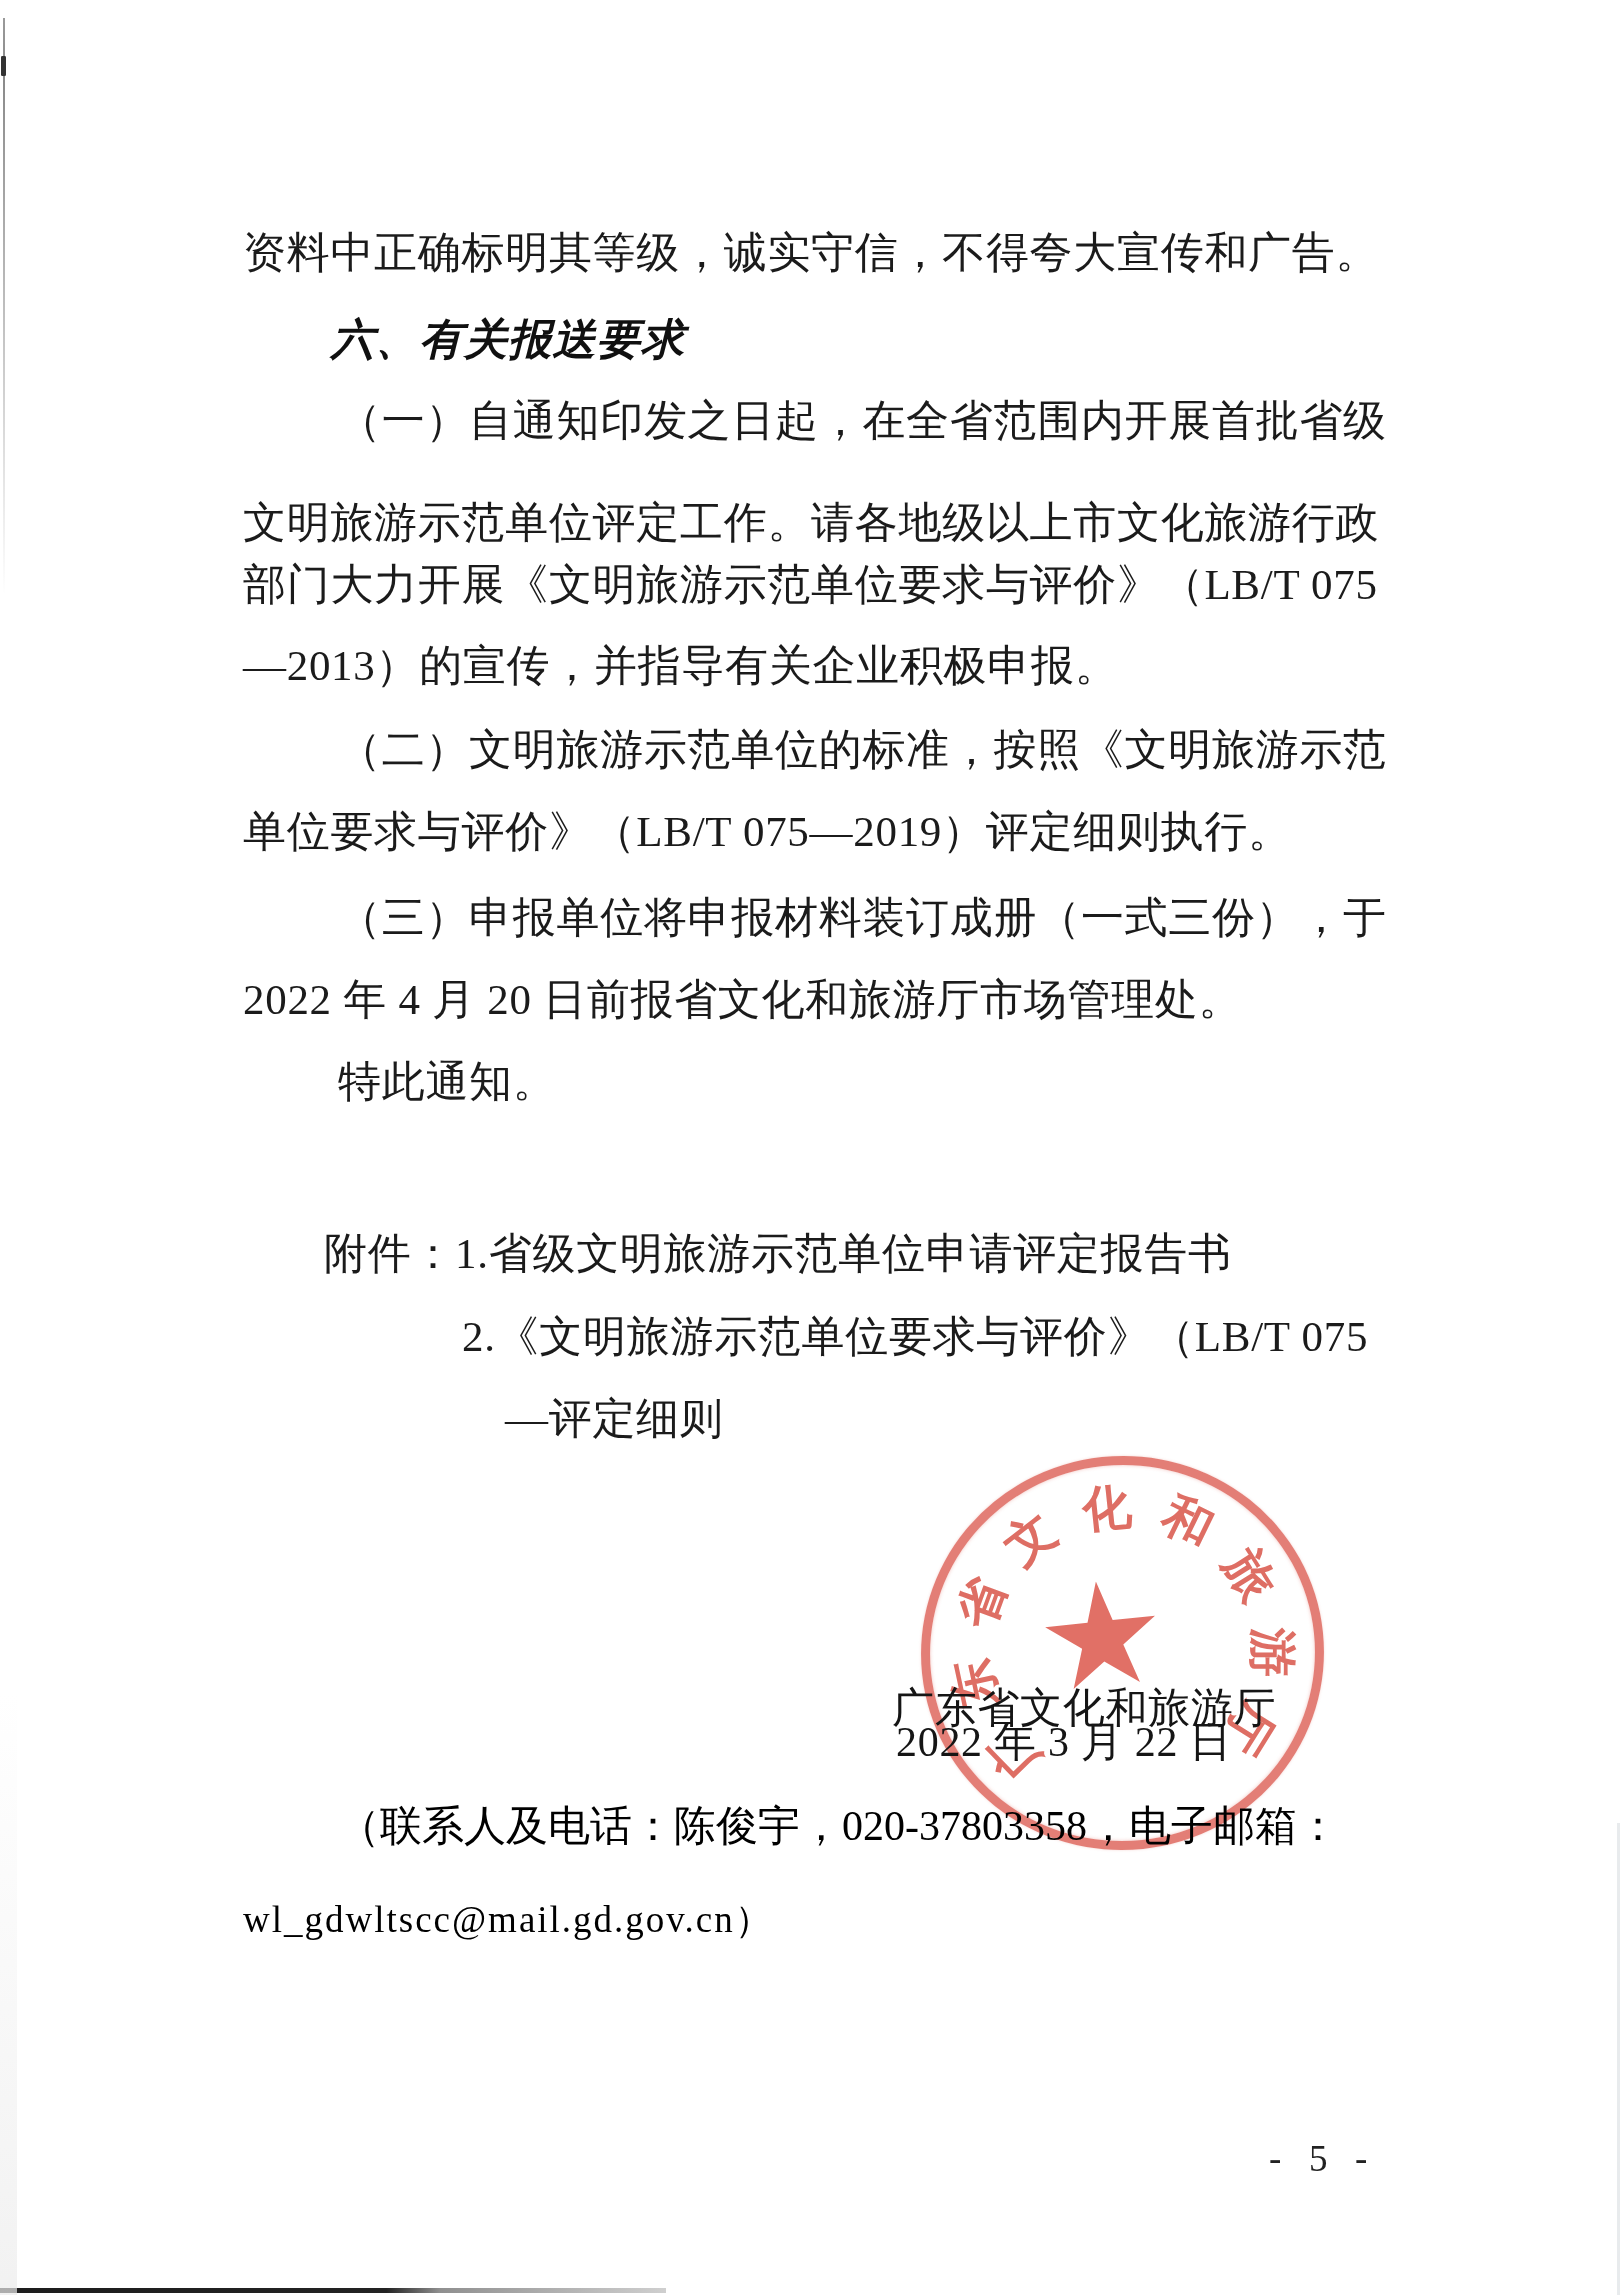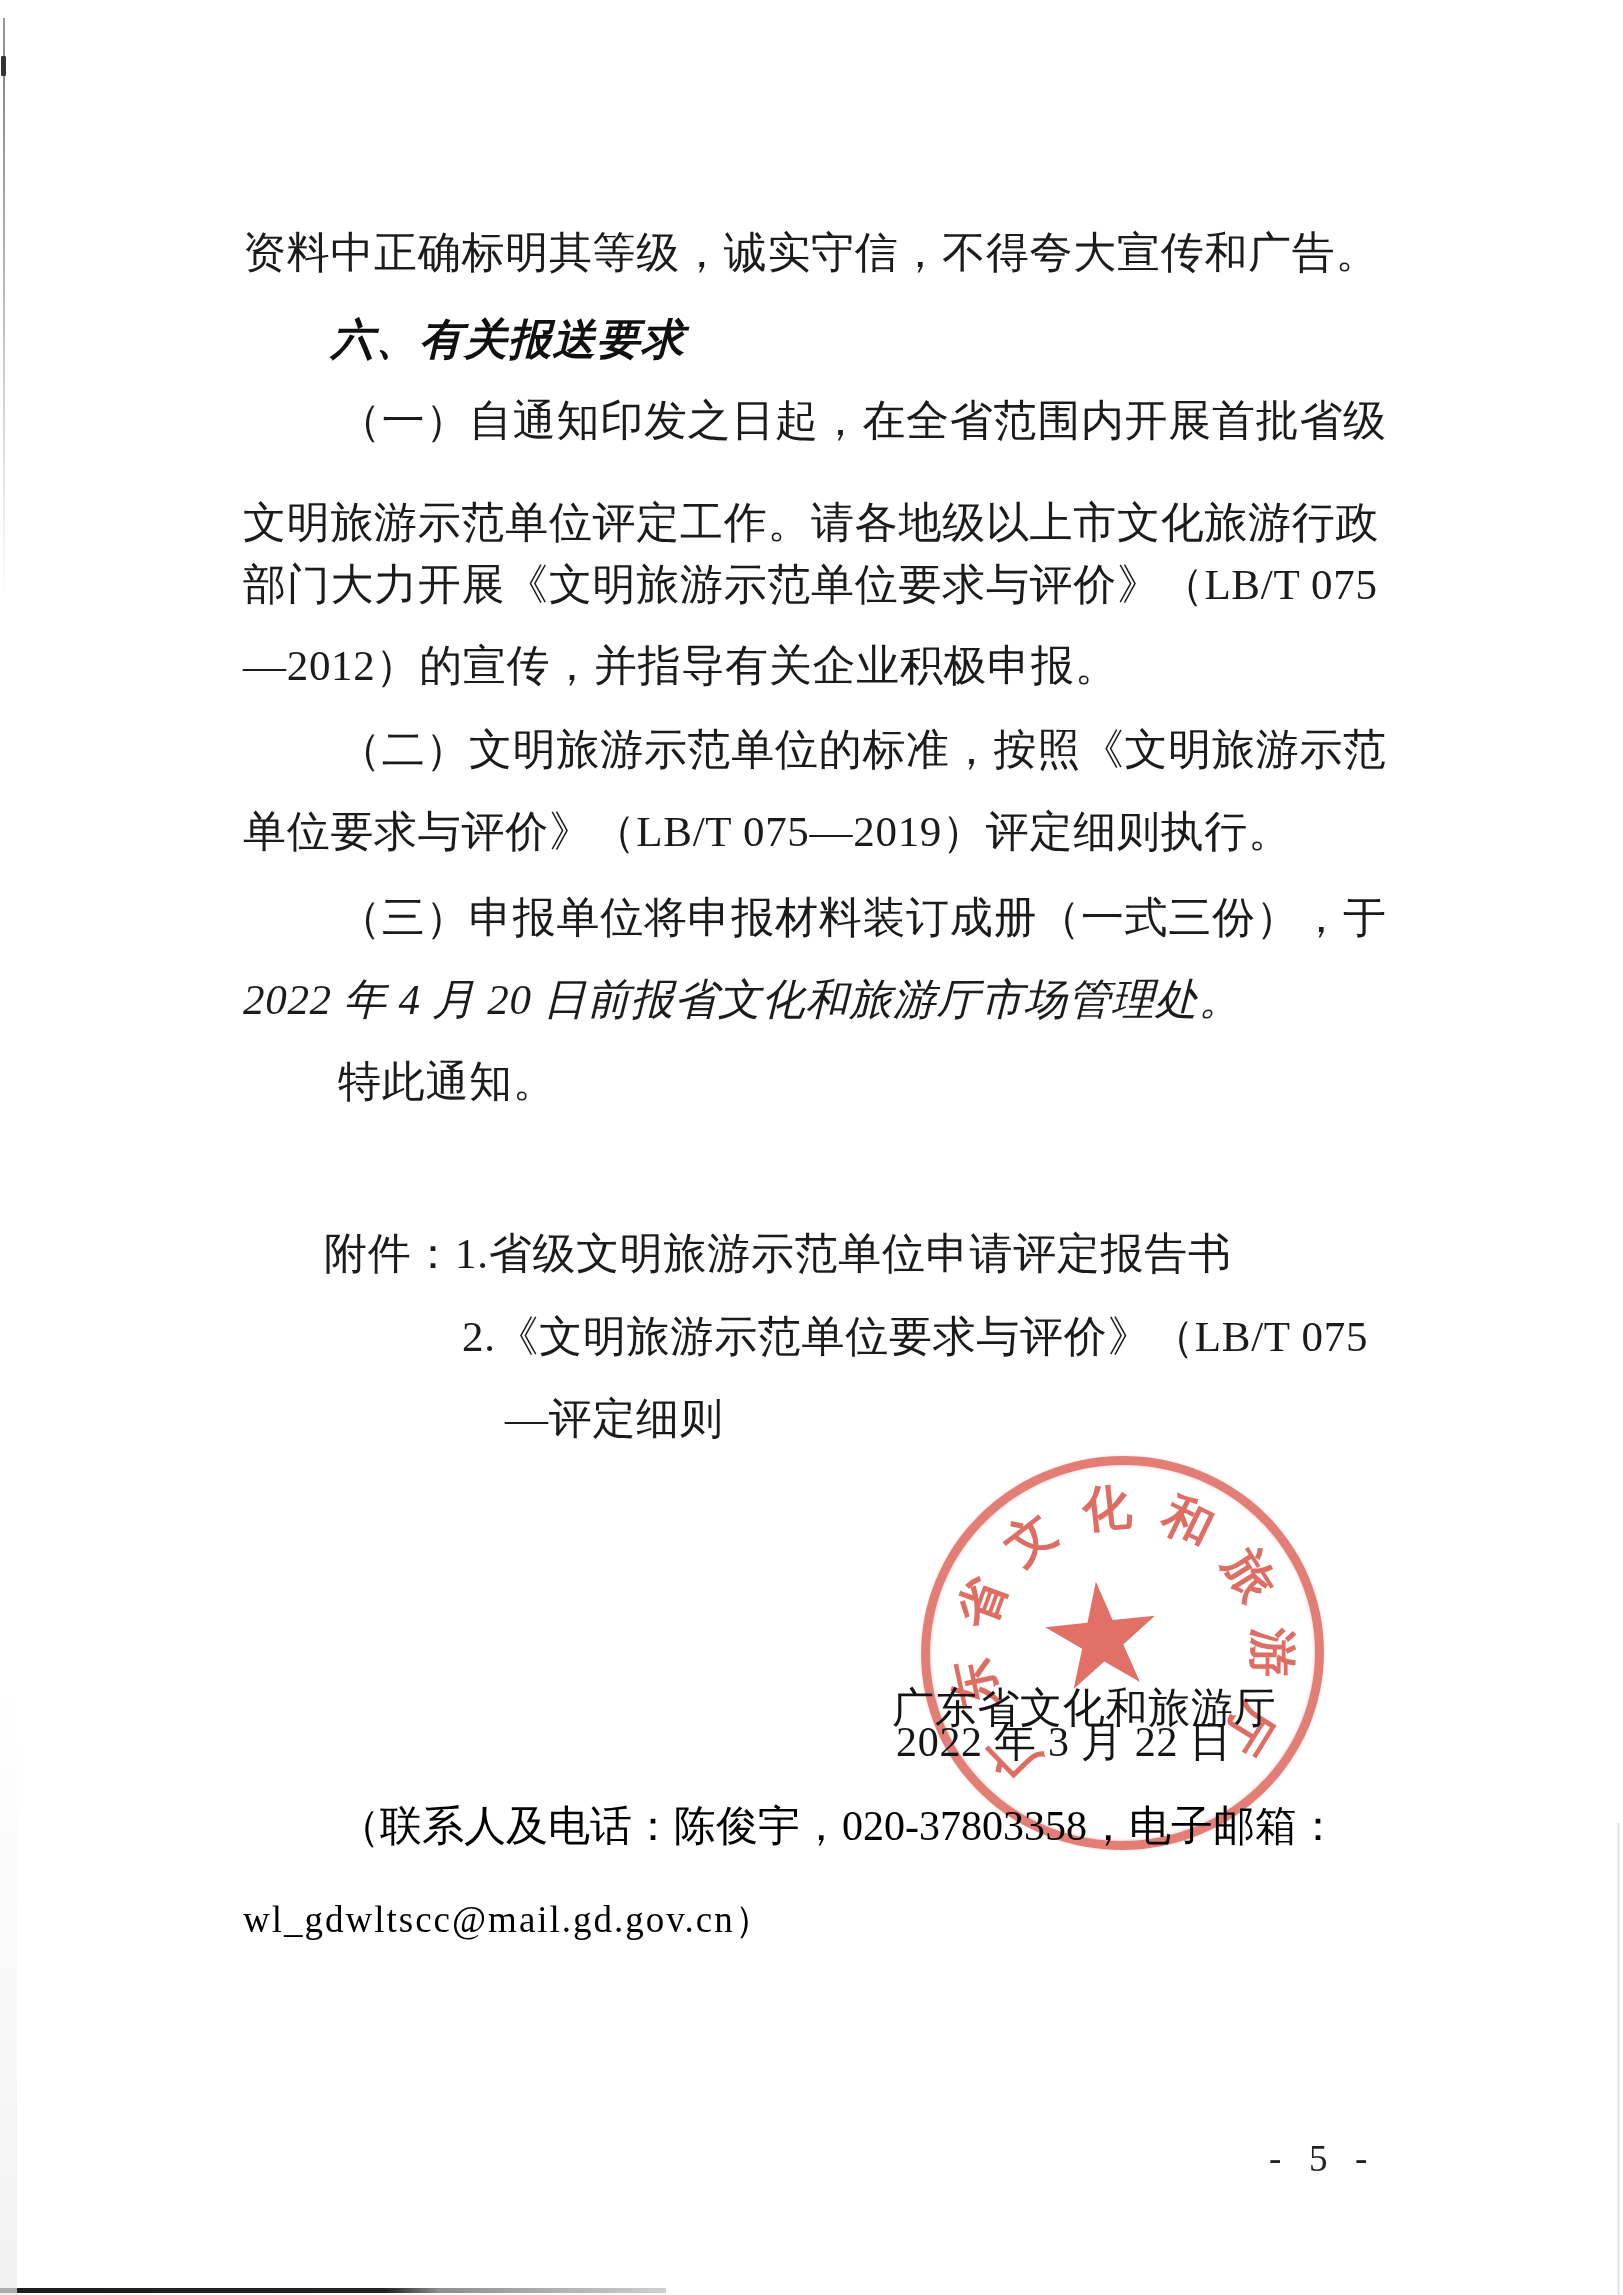--- a/index.html
+++ b/index.html
@@ -97,25 +97,25 @@
 </head>
 <body>
 
 <div class="page">
 
   <div class="line" style="left:243px;top:224px;">资料中正确标明其等级，诚实守信，不得夸大宣传和广告。</div>
   <div class="line heading" style="left:331px;top:311px;">六、有关报送要求</div>
   <div class="line" style="left:338px;top:392px;">（一）自通知印发之日起，在全省范围内开展首批省级</div>
   <div class="line" style="left:243px;top:474px;margin-top:20px;">文明旅游示范单位评定工作。请各地级以上市文化旅游行政</div>
   <div class="line" style="left:243px;top:556px;">部门大力开展《文明旅游示范单位要求与评价》（LB/T 075</div>
-  <div class="line" style="left:243px;top:637px;">—2012）的宣传，并指导有关企业积极申报。</div>
+  <div class="line" style="left:243px;top:637px;">—2013）的宣传，并指导有关企业积极申报。</div>
   <div class="line" style="left:338px;top:721px;">（二）文明旅游示范单位的标准，按照《文明旅游示范</div>
   <div class="line" style="left:243px;top:803px;">单位要求与评价》（LB/T 075—2019）评定细则执行。</div>
   <div class="line" style="left:338px;top:889px;">（三）申报单位将申报材料装订成册（一式三份），于</div>
-  <div class="line" style="left:243px;top:971px;font-style:italic;">2022 年 4 月 20 日前报省文化和旅游厅市场管理处。</div>
+  <div class="line" style="left:243px;top:971px;">2022 年 4 月 20 日前报省文化和旅游厅市场管理处。</div>
   <div class="line" style="left:338px;top:1053px;">特此通知。</div>
 
   <div class="line" style="left:324px;top:1225px;">附件：1.省级文明旅游示范单位申请评定报告书</div>
   <div class="line" style="left:462px;top:1308px;">2.《文明旅游示范单位要求与评价》（LB/T 075</div>
   <div class="line" style="left:505px;top:1390px;">—评定细则</div>
 
   <div class="seal">
     <div class="seal-ring"></div>
     <div class="seal-arc">
         <span style="left: 57px; top: 259px; transform: rotate(-128deg);">广</span>

